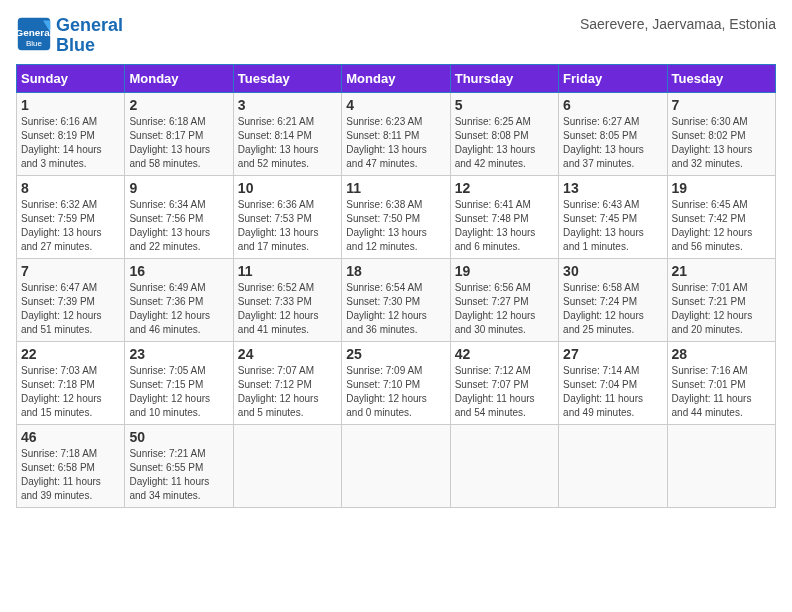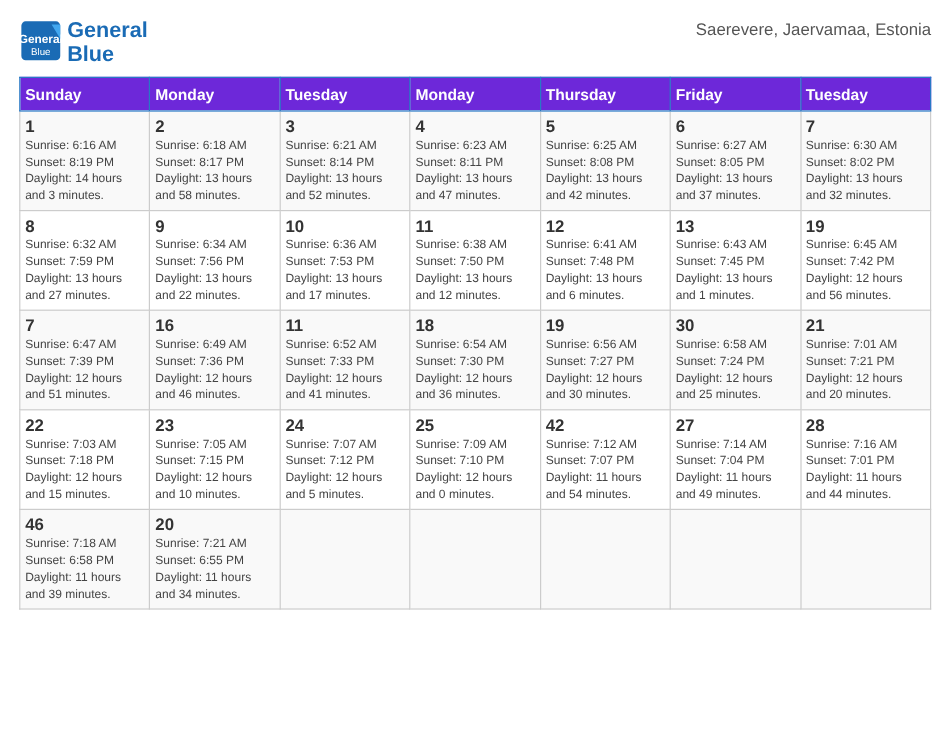--- a/index.html
+++ b/index.html
@@ -239,21 +239,21 @@
           <span class="day-num">28</span>
           <div class="day-info">Sunrise: 7:16 AM<br>Sunset: 7:01 PM<br>Daylight: 11 hours<br>and 44 minutes.</div>
         </td>
       </tr>
       <tr>
         <td>
           <span class="day-num">46</span>
           <div class="day-info">Sunrise: 7:18 AM<br>Sunset: 6:58 PM<br>Daylight: 11 hours<br>and 39 minutes.</div>
         </td>
         <td>
-          <span class="day-num">20</span>
+          <span class="day-num">50</span>
           <div class="day-info">Sunrise: 7:21 AM<br>Sunset: 6:55 PM<br>Daylight: 11 hours<br>and 34 minutes.</div>
         </td>
         <td class="empty"></td>
         <td class="empty"></td>
         <td class="empty"></td>
         <td class="empty"></td>
         <td class="empty"></td>
       </tr>
     </tbody>
 </table>

